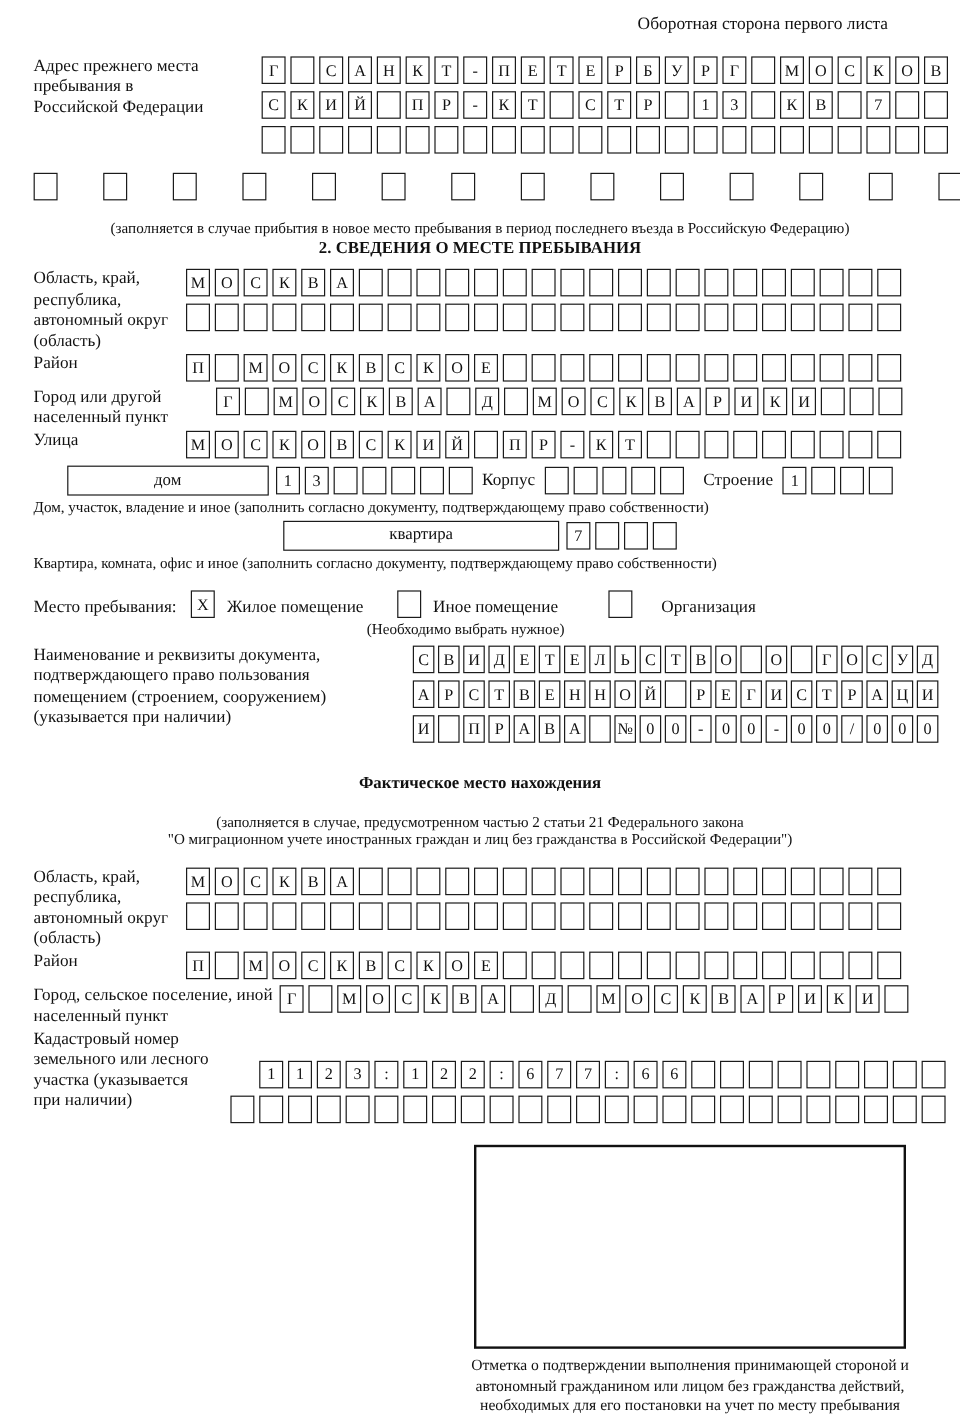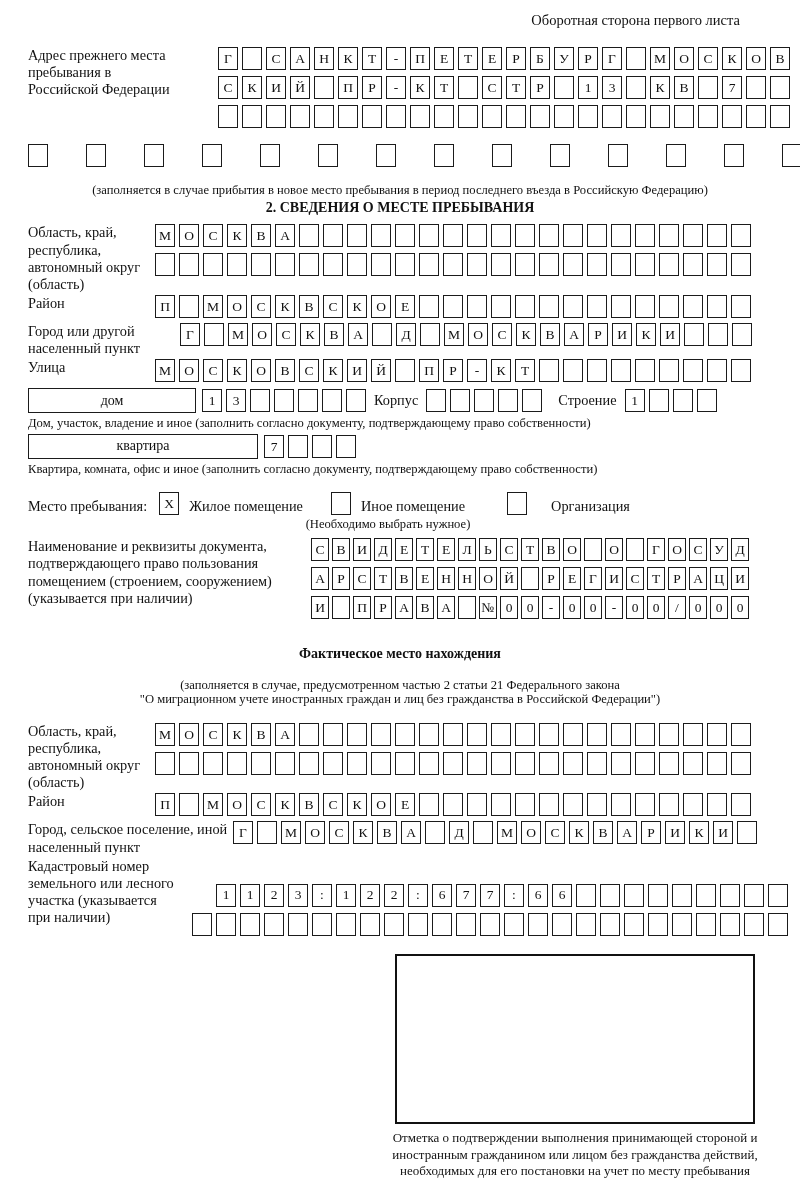--- a/index.html
+++ b/index.html
@@ -17,21 +17,21 @@
   .cells{display:flex; gap:4px;}
   .cell{box-sizing:border-box; width:20px; height:23px; border:1.5px solid #1b1b1b;
         display:inline-flex; align-items:center; justify-content:center;
         font-size:13.5px; line-height:1; flex:0 0 auto; background:#fff;}
   .doc .cells{gap:3px;}
   .doc .cell{width:18px;}
   .fullrow{margin-left:0;}
   .rect{box-sizing:border-box; border:1.5px solid #1b1b1b; height:25px; display:flex;
         align-items:center; justify-content:center; font-size:14px;}
   .inline-label{font-size:14.3px; margin:0 8px; white-space:nowrap;}
-  .hrow{display:flex; align-items:center;}
+  .hrow{display:flex; align-items:center;justify-content:center;}
   .stay{display:flex; align-items:flex-end; font-size:14.3px;}
   .stay .cell{margin:0 10px 0 12px;}
   .stamp-box{box-sizing:border-box; width:360px; height:170px; border:2px solid #111;
              margin-left:367px;}
   .stamp-caption{width:400px; margin-left:347px; font-size:13px; text-align:center; line-height:1.3; margin-top:6px;}
   h3{font-size:14px; margin:0; }
   .mb2{margin-bottom:2px;} .mb3{margin-bottom:3px;} .mb4{margin-bottom:16px;gap:38px;}
   .mb5{margin-bottom:5px;} .mb6{margin-bottom:6px;} .mb8{margin-bottom:8px;}
   .cad-grid{margin-top:26px;}
   .cad-row2{margin-left:-24px;}
@@ -358,21 +358,21 @@
     <span>Место пребывания:</span>
     <span class="cell">X</span>
     <span>Жилое помещение</span>
     <span class="cell" style="margin-left:28px;"></span>
     <span>Иное помещение</span>
     <span class="cell" style="margin-left:42px;margin-right:24px;"></span>
     <span>Организация</span>
   </div>
   <div class="caption mb6" style="width:600px;margin-left:60px;">(Необходимо выбрать нужное)</div>
 
-  <div class="frow doc mb6" style="min-height:102px;">
+  <div class="frow doc mb6" style="min-height:102px;gap:33px;">
     <div class="flabel w275" style="line-height:1.22;">Наименование и реквизиты документа, подтверждающего право пользования помещением (строением, сооружением) (указывается при наличии)</div>
     <div class="gridcol" style="margin-left:8px;">
       <div class="cells">
           <span class="cell">С</span>
           <span class="cell">В</span>
           <span class="cell">И</span>
           <span class="cell">Д</span>
           <span class="cell">Е</span>
           <span class="cell">Т</span>
           <span class="cell">Е</span>
@@ -616,15 +616,15 @@
           <span class="cell"></span>
           <span class="cell"></span>
           <span class="cell"></span>
           <span class="cell"></span>
           <span class="cell"></span>
         </div>
     </div>
   </div>
 
   <div class="stamp-box"></div>
-  <div class="stamp-caption">Отметка о подтверждении выполнения принимающей стороной и иностранным гражданином или лицом без гражданства действий, необходимых для его постановки на учет по месту пребывания</div>
+  <div class="stamp-caption">Отметка о подтверждении выполнения принимающей стороной и автономный гражданином или лицом без гражданства действий, необходимых для его постановки на учет по месту пребывания</div>
 
 </div>
 
 </body></html>

